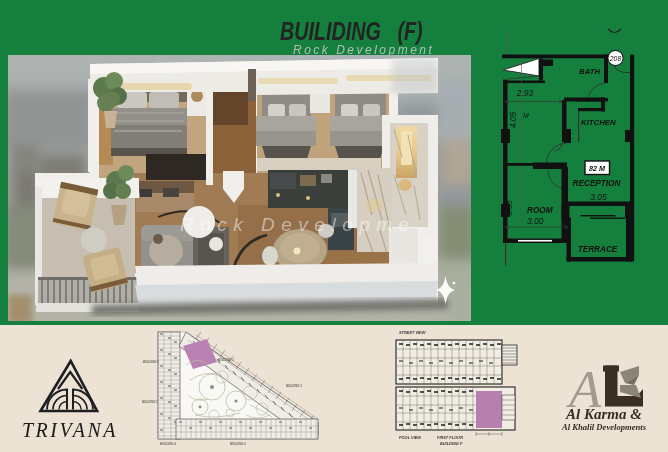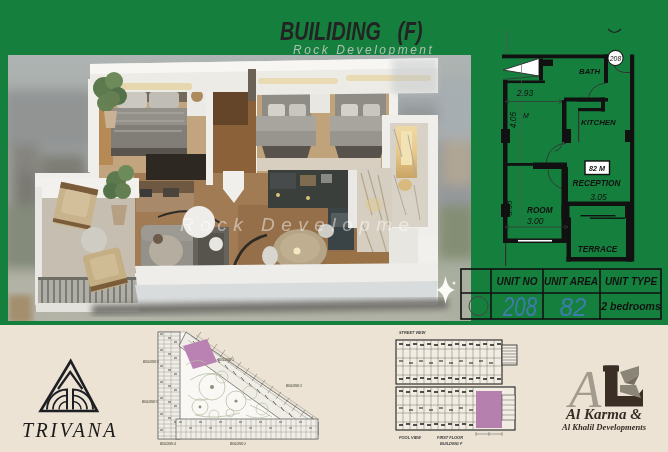--- a/index.html
+++ b/index.html
@@ -378,46 +378,20 @@
   <line x1="83" y1="199" x2="79" y2="197"></line>
           <line x1="83" y1="199" x2="79" y2="201"></line>
 </g>
 
 <text x="27" y="180" font-size="8" text-anchor="middle" fill="#111" transform="rotate(-90 27 180)">3.65</text>
 
 <rect x="20" y="215" width="1.2" height="23" fill="#333"></rect>
 </svg>
 </div>
 
-<div class="abs" style="left:460px;top:268px;width:202px;height:52px;" id="table">
-<svg width="202" height="52" viewBox="0 0 202 52" xmlns="http://www.w3.org/2000/svg" font-family="Liberation Sans,sans-serif">
-
-<g stroke="#111" stroke-width="1.6" fill="none">
-  <rect x="1" y="1" width="200" height="50"></rect>
-  <line x1="31" y1="1" x2="31" y2="51"></line>
-  <line x1="83" y1="1" x2="83" y2="51"></line>
-  <line x1="140" y1="1" x2="140" y2="51"></line>
-  <line x1="1" y1="25" x2="201" y2="25"></line>
-</g>
-
-<text x="57" y="17" font-size="10" font-weight="bold" text-anchor="middle" fill="#111">UNIT NO</text>
-
-<text x="111" y="17" font-size="10" font-weight="bold" text-anchor="middle" fill="#111">UNIT AREA</text>
-
-<text x="171" y="17" font-size="10" font-weight="bold" text-anchor="middle" fill="#111">UNIT TYPE</text>
-
-<circle cx="18.5" cy="38" r="9.5" fill="none" stroke="#444" stroke-width="1"></circle>
-
-<text x="60" y="47.5" font-size="27" text-anchor="middle" fill="#3e7cab" textLength="34" lengthAdjust="spacingAndGlyphs">208</text>
-
-<text x="113" y="47.5" font-size="25" text-anchor="middle" fill="#3e7cab" textLength="27" lengthAdjust="spacingAndGlyphs">82</text>
-
-<text x="171" y="42" font-size="10.5" font-weight="bold" text-anchor="middle" fill="#111">2 bedrooms</text>
-</svg>
-</div>
 
 <div class="abs" style="left:0;top:325px;width:668px;height:127px;background:#ece3d5;" id="strip">
 <svg width="668" height="127" viewBox="0 0 668 127" xmlns="http://www.w3.org/2000/svg" font-family="Liberation Sans,sans-serif">
 
 <g stroke="#1d1f22" fill="none">
   <polygon points="70.7,36 40.5,86 97.1,86" stroke-width="2.6"></polygon>
   <path d="M58,64 L70.2,47 L82.4,64" stroke-width="2.2"></path>
   <path d="M47,84.5 A20,20 0 0 1 67,64.5 L67,84.5" stroke-width="2"></path>
   <path d="M93,84.5 A20,20 0 0 0 73,64.5 L73,84.5" stroke-width="2"></path>
   <path d="M53,84.5 A14,14 0 0 1 67,70.5" stroke-width="1.7"></path>

